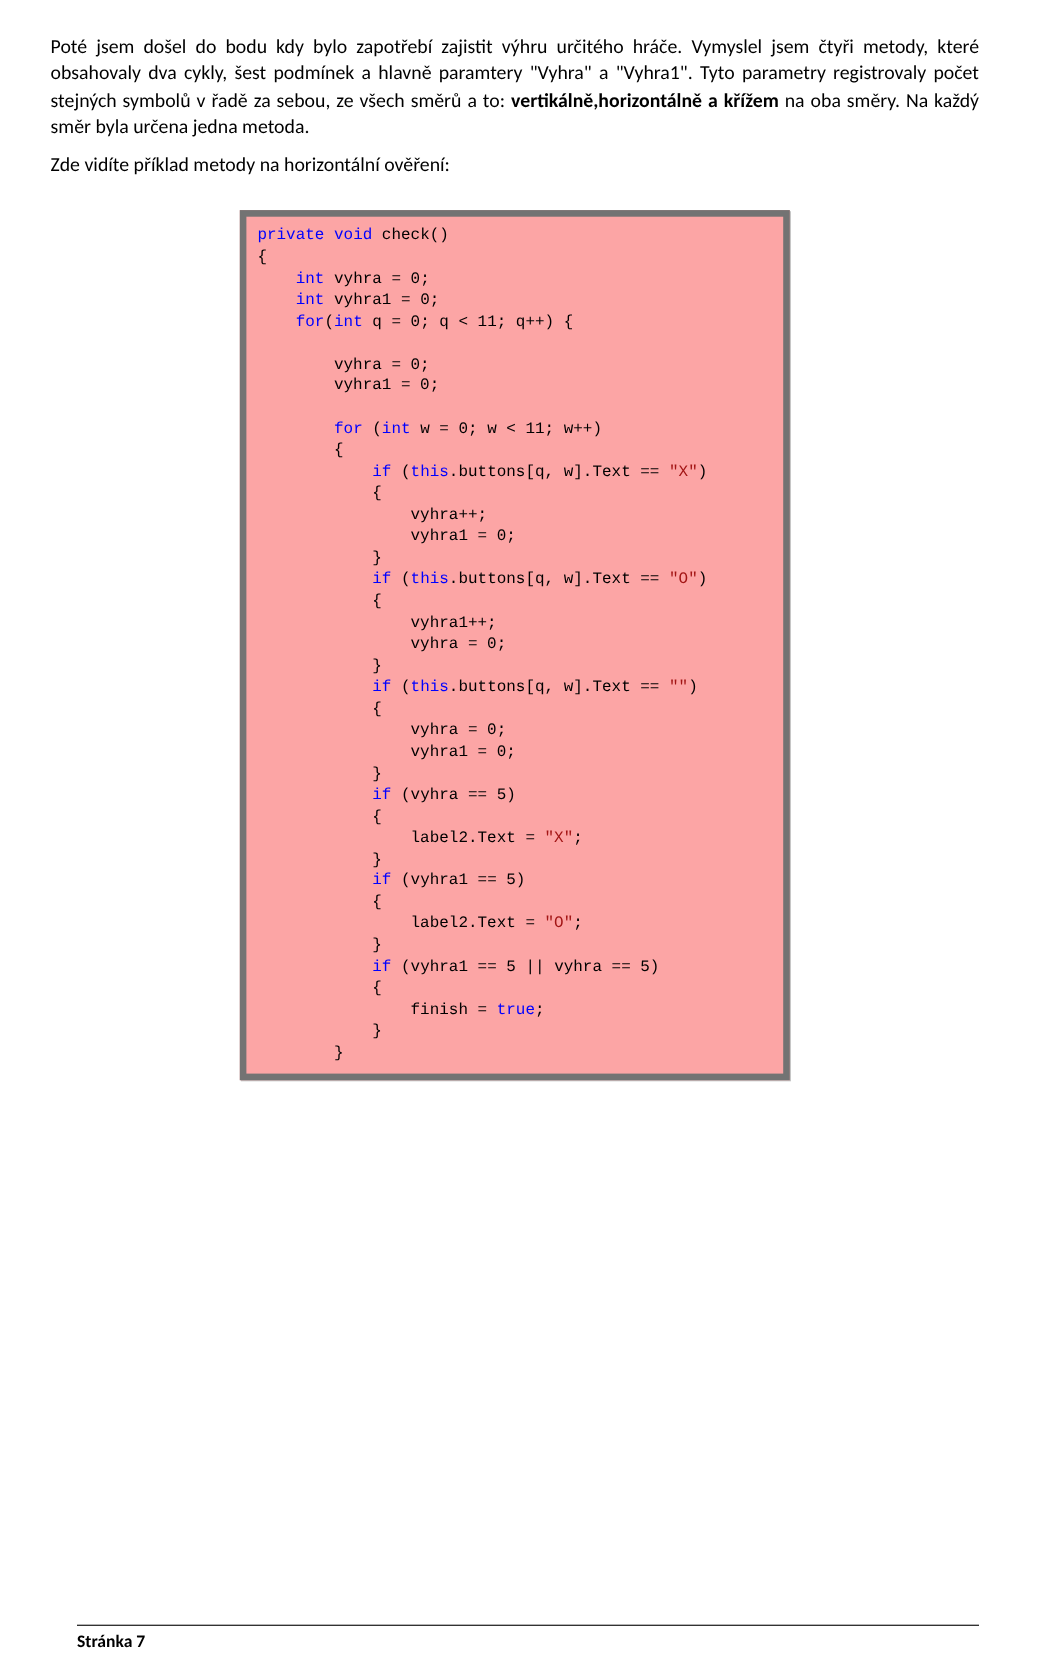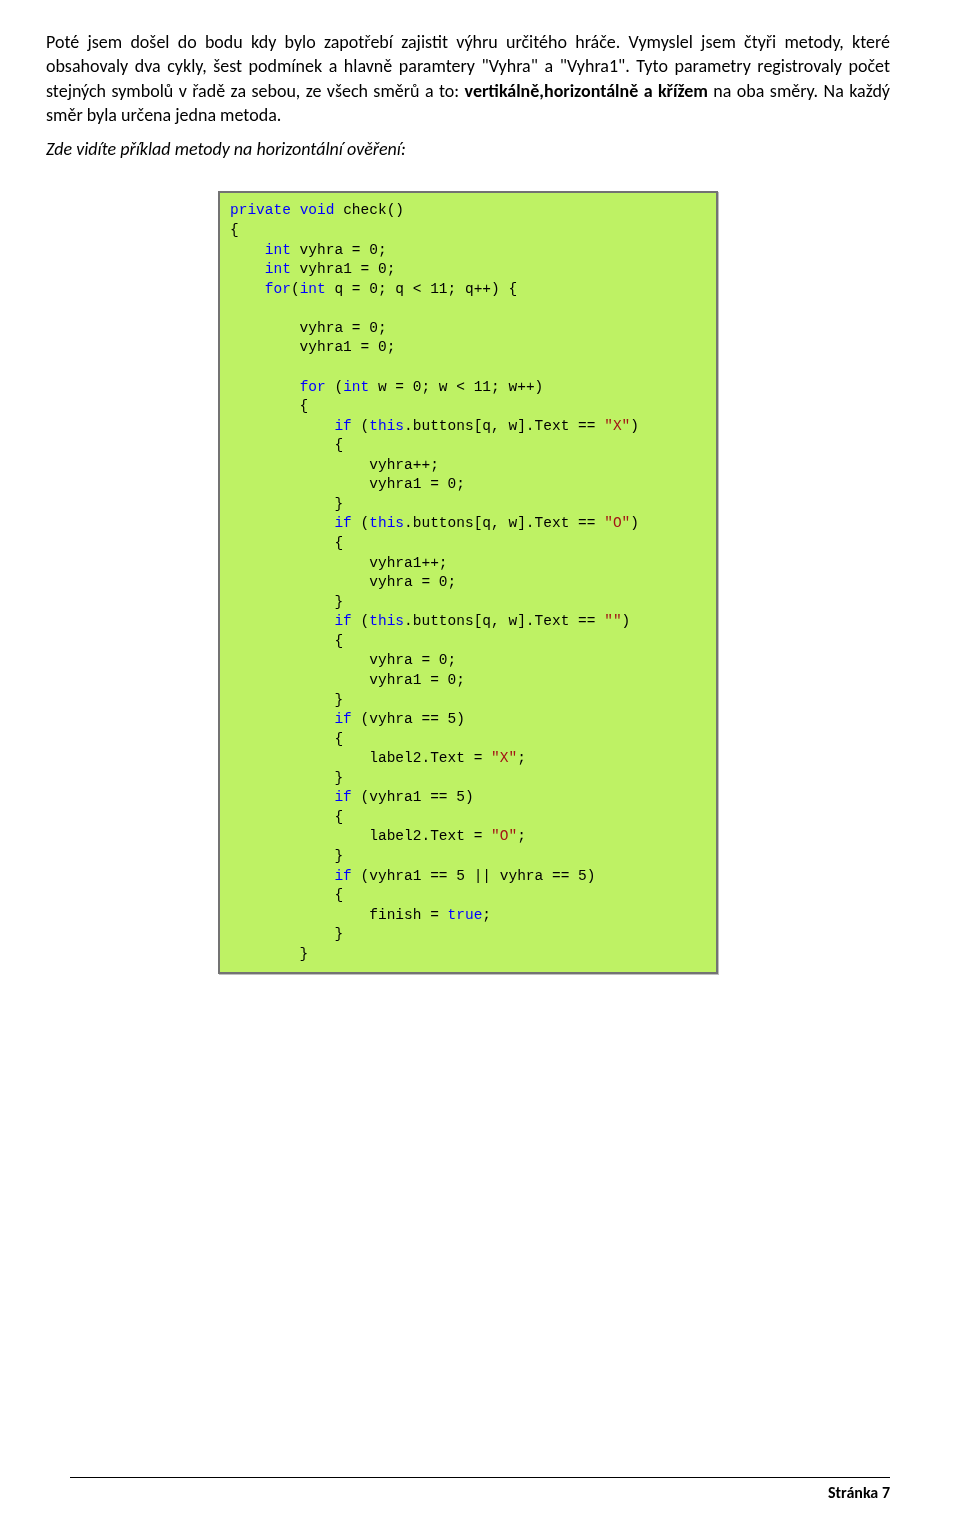--- a/index.html
+++ b/index.html
@@ -16,48 +16,48 @@
     min-height: 1522px;
     box-sizing: border-box;
     padding: 30px 70px 20px 46px;
     position: relative;
   }
   .para {
     margin: 0 0 10px 0;
     text-align: justify;
   }
   .bold { font-weight: 700; }
-  .italic { font-style: italic; }
+  .italic { }
   .link { color: #2e75b6; font-weight: 700; }
   .code-wrap {
     margin: 30px auto 40px auto;
     width: 500px;
   }
   .code-box {
-    border: 2px solid #737373;
-    background: #bef264;
+    border: 6px solid #737373;
+    background: #fca5a5;
     box-shadow: 1px 1px 0 rgba(0,0,0,0.25);
     padding: 8px 10px 8px 10px;
   }
   pre.code {
     margin: 0;
     font-family: Consolas, "Courier New", monospace;
     font-size: 14.5px;
     line-height: 1.35;
     white-space: pre;
     color: #000000;
   }
   .kw { color: #0000ff; }
   .str { color: #a31515; }
   .footer {
     position: absolute;
     bottom: 18px;
     left: 70px;
     right: 70px;
-    text-align: right;
+    text-align: left;
   }
   .footer-rule {
     border: none;
     border-top: 1.5px solid #000;
     margin: 0 0 4px 0;
   }
   .footer-text {
     font-weight: 700;
     font-size: 16px;
   }

